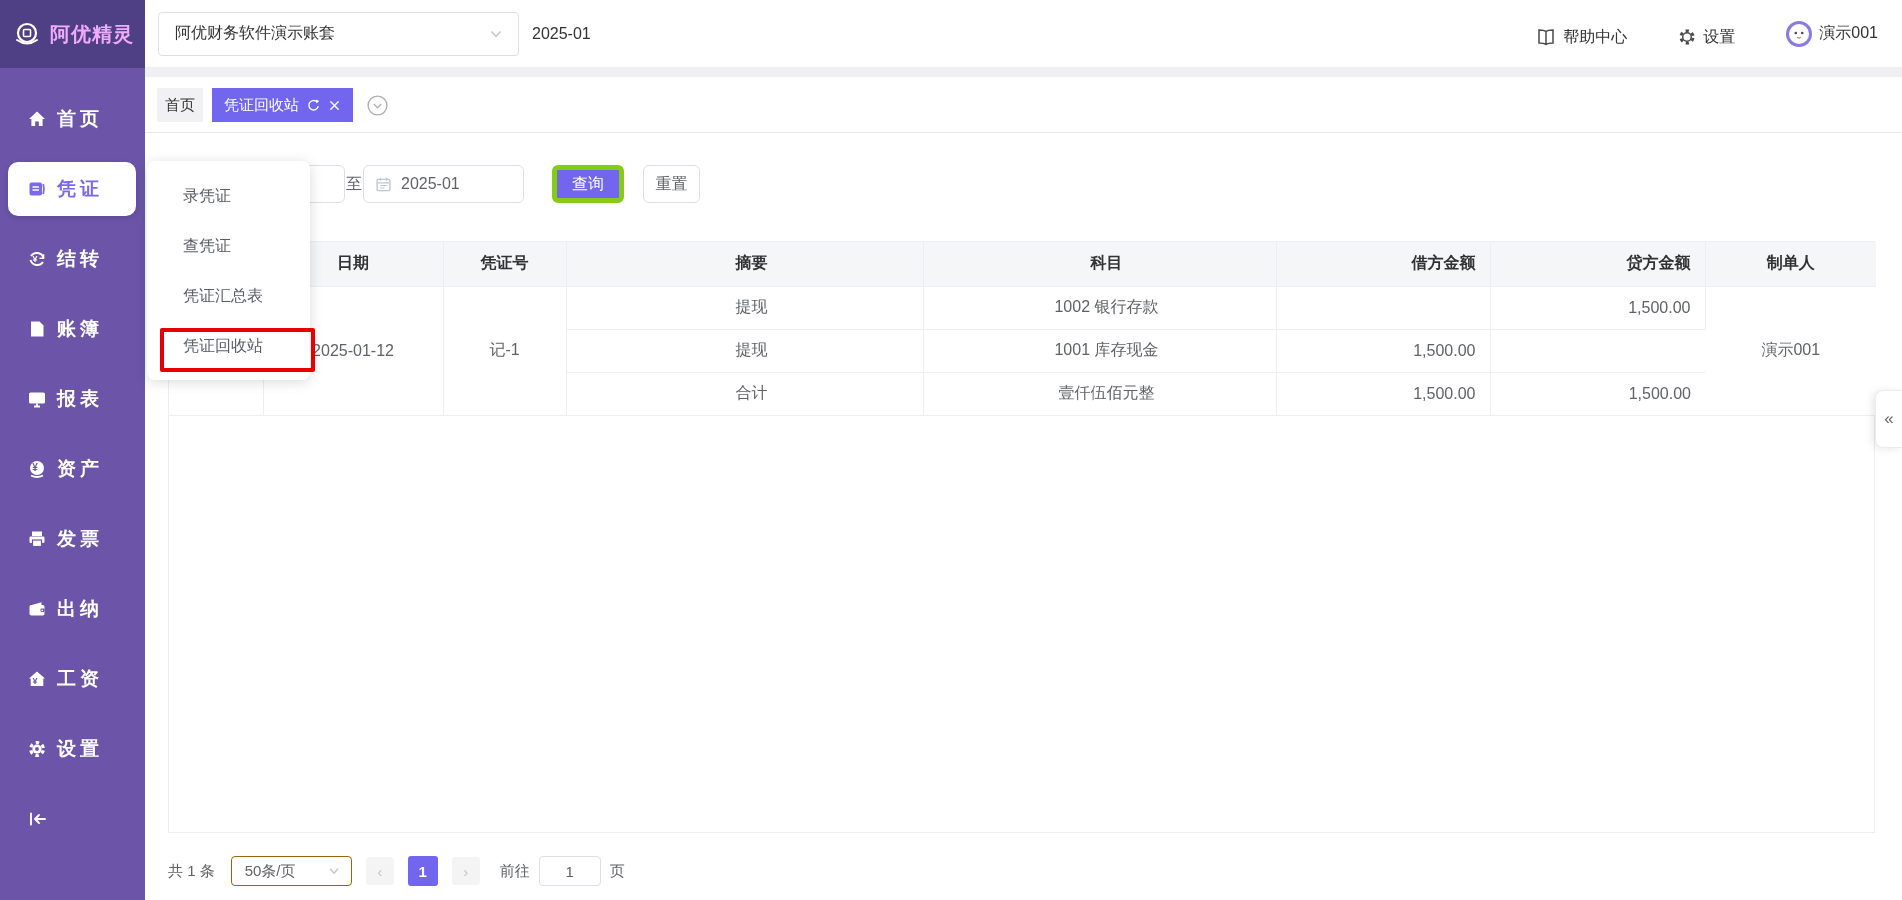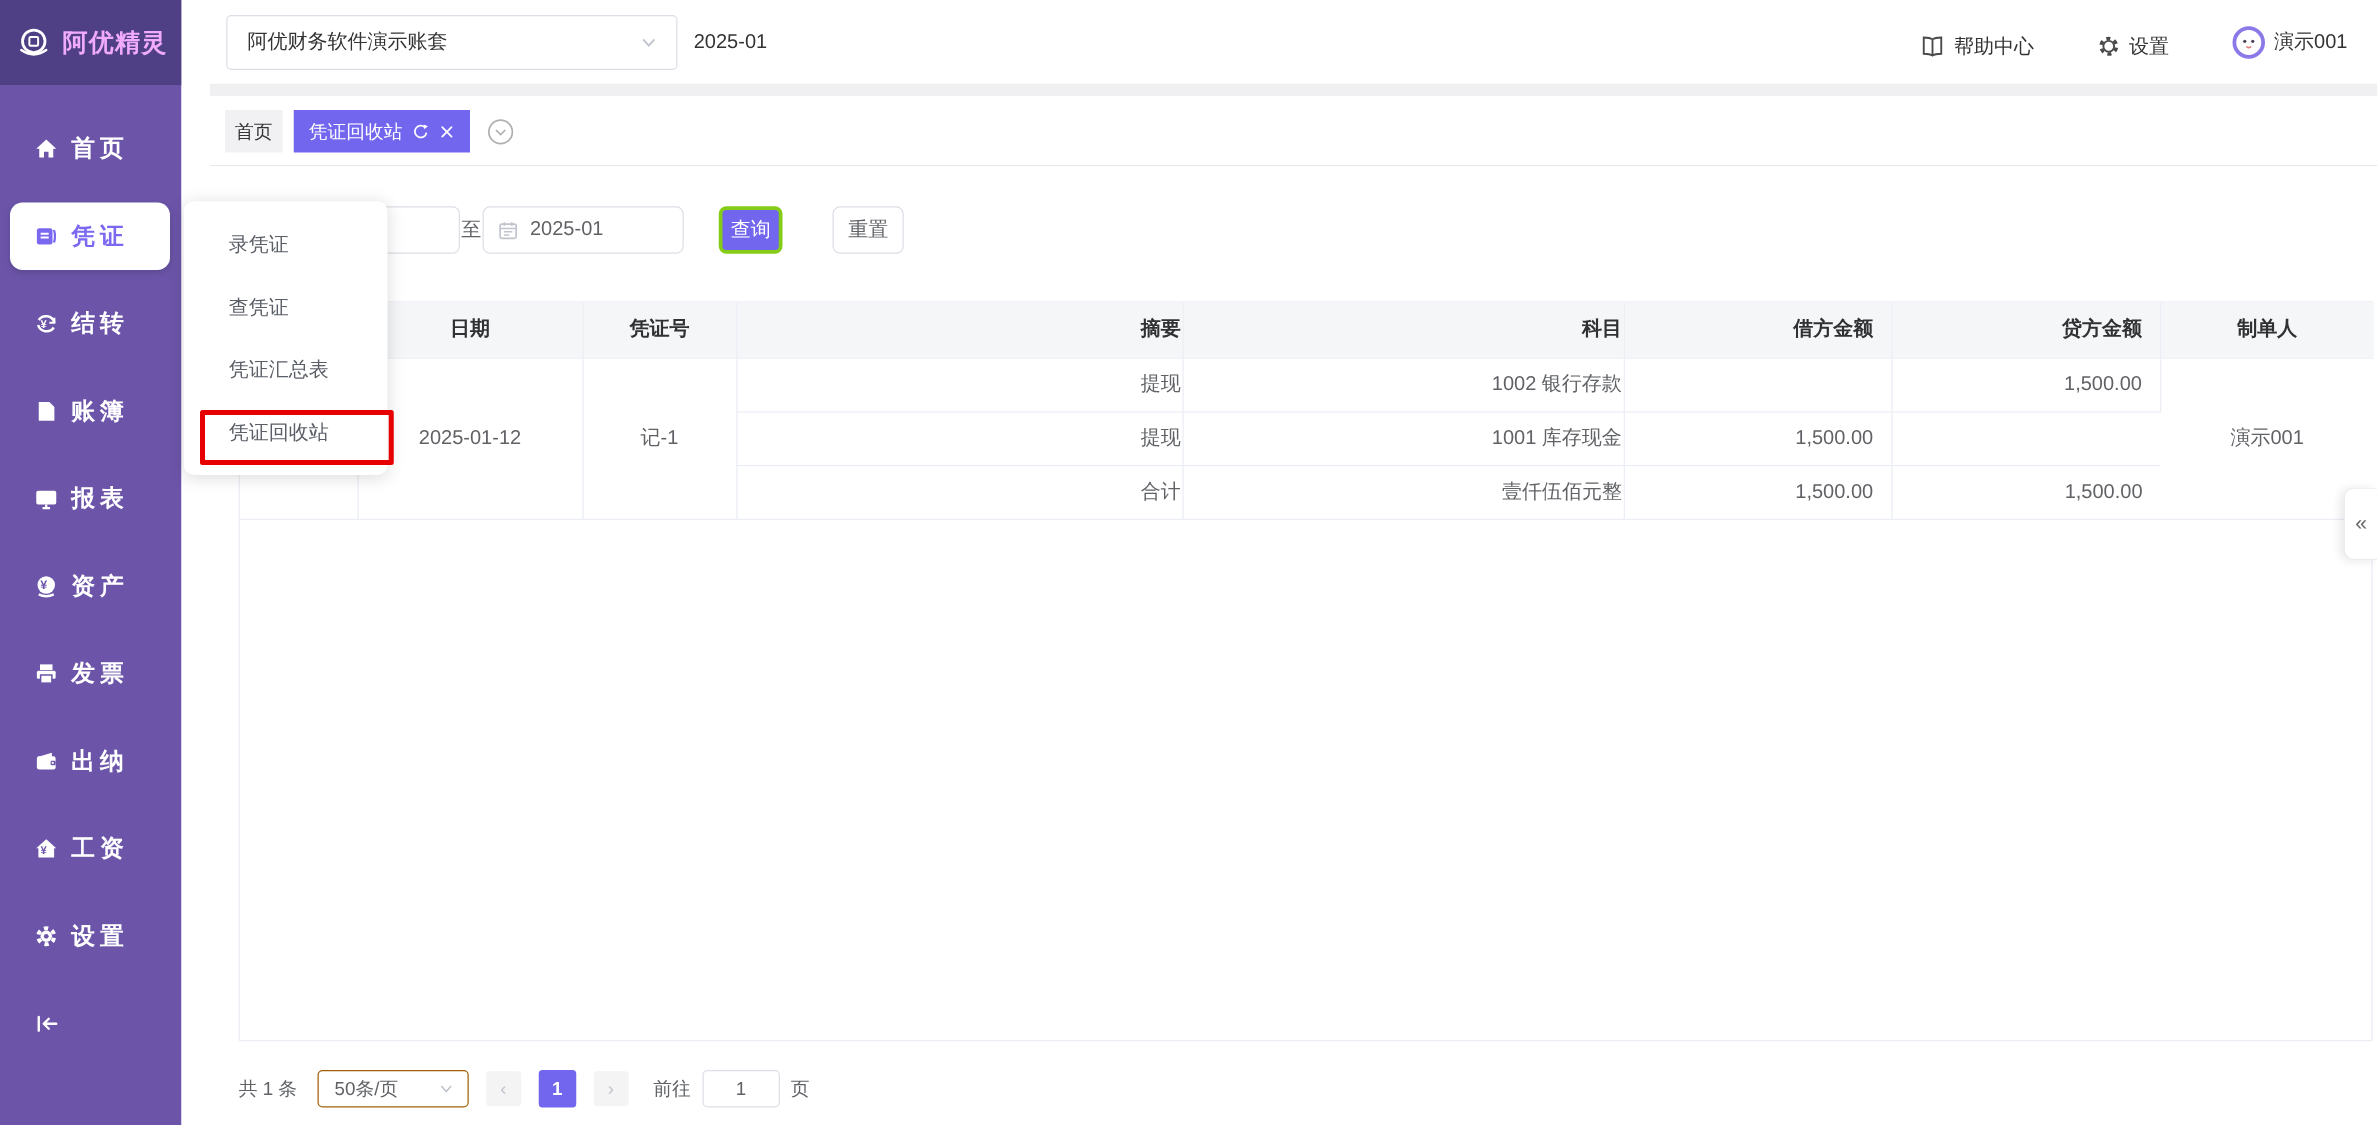--- a/index.html
+++ b/index.html
@@ -13,21 +13,21 @@
   .logo-title{color:#f0abfc;font-size:20px;font-weight:bold;letter-spacing:1px;}
   .nav{padding-top:16px;}
   .side-item{height:70px;display:flex;align-items:center;gap:10px;padding-left:27px;
              color:#fff;font-size:19px;font-weight:600;letter-spacing:4px;cursor:pointer;}
   .side-item .ic{width:20px;height:20px;flex:0 0 20px;}
   .side-item.active{height:54px;margin:8px 9px 8px 8px;padding-left:19px;border-radius:10px;
                     background:#fff;color:#7A68F0;box-shadow:0 2px 6px rgba(0,0,0,.15);}
   .side-collapse{height:70px;display:flex;align-items:center;padding-left:27px;cursor:pointer;}
 
   
-  .main{position:absolute;left:145px;top:0;right:0;bottom:0;margin-left:23px;}
+  .main{position:absolute;left:145px;top:0;right:0;bottom:0;}
   .topbar{height:68px;background:#fff;display:flex;align-items:center;border-bottom:1px solid #efefef;}
   .acct-select{margin-left:13px;width:361px;height:44px;border:1px solid #dcdfe6;border-radius:4px;
                display:flex;align-items:center;padding:0 14px 0 16px;font-size:16px;color:#333;cursor:pointer;}
   .acct-select .grow{flex:1;}
   .period{margin-left:13px;font-size:16px;color:#333;}
   .top-right{margin-left:auto;margin-right:24px;display:flex;align-items:flex-end;gap:50px;}
   .top-link{display:flex;align-items:center;gap:6px;font-size:16px;color:#333;cursor:pointer;}
   .avatar{width:28px;height:28px;border-radius:50%;}
 
   .gapband{height:9px;background:#f0f0f2;}
@@ -40,31 +40,31 @@
   .content{position:absolute;left:0;top:133px;right:0;bottom:0;background:#fff;}
 
   
   .f-input{position:absolute;top:32px;height:38px;border:1px solid #dcdfe6;border-radius:6px;background:#fff;}
   .f-input.one{left:55px;width:145px;}
   .f-sep{position:absolute;left:201px;top:41px;font-size:16px;color:#606266;}
   .f-input.two{left:218px;width:161px;display:flex;align-items:center;gap:9px;padding-left:11px;
                font-size:16px;color:#606266;}
   .btn{position:absolute;top:32px;height:38px;border-radius:6px;font-size:16px;display:flex;
        align-items:center;justify-content:center;cursor:pointer;}
-  .btn.query{left:407px;width:51px;background:#7266EE;color:#fff;border:3px solid #84cc16;}
+  .btn.query{left:407px;width:72px;background:#7266EE;color:#fff;border:5px solid #84cc16;}
   .btn.reset{left:498px;width:57px;background:#fff;color:#606266;border:1px solid #dcdfe6;}
 
   
   .table-box{position:absolute;left:23px;top:108px;width:1707px;height:592px;border:1px solid #EBEEF5;}
   table.grid{border-collapse:collapse;width:1705px;table-layout:fixed;font-size:16px;color:#606266;}
   table.grid th{height:44px;background:#F5F6F8;color:#303133;font-weight:600;
                 border-right:1px solid #EBEEF5;border-bottom:1px solid #EBEEF5;}
   table.grid td{height:43px;border-right:1px solid #EBEEF5;border-bottom:1px solid #EBEEF5;background:#fff;}
   table.grid th:last-child,table.grid td:last-child{border-right:none;}
-  .al{text-align:right;padding-left:15px;}
+  .al{text-align:center;padding-left:15px;}
   .ac{text-align:center;}
   .ar{text-align:right;padding-right:14px;}
 
   
   .pager{position:absolute;left:23px;top:722px;height:32px;display:flex;align-items:center;
          font-size:15px;color:#606266;}
   .pg-total{margin-right:16px;}
   .pg-size{width:121px;height:30px;border:1px solid #a16207;border-radius:4px;display:flex;
            align-items:center;padding:0 10px 0 13px;color:#606266;cursor:pointer;}
   .pg-size .grow{flex:1;}

